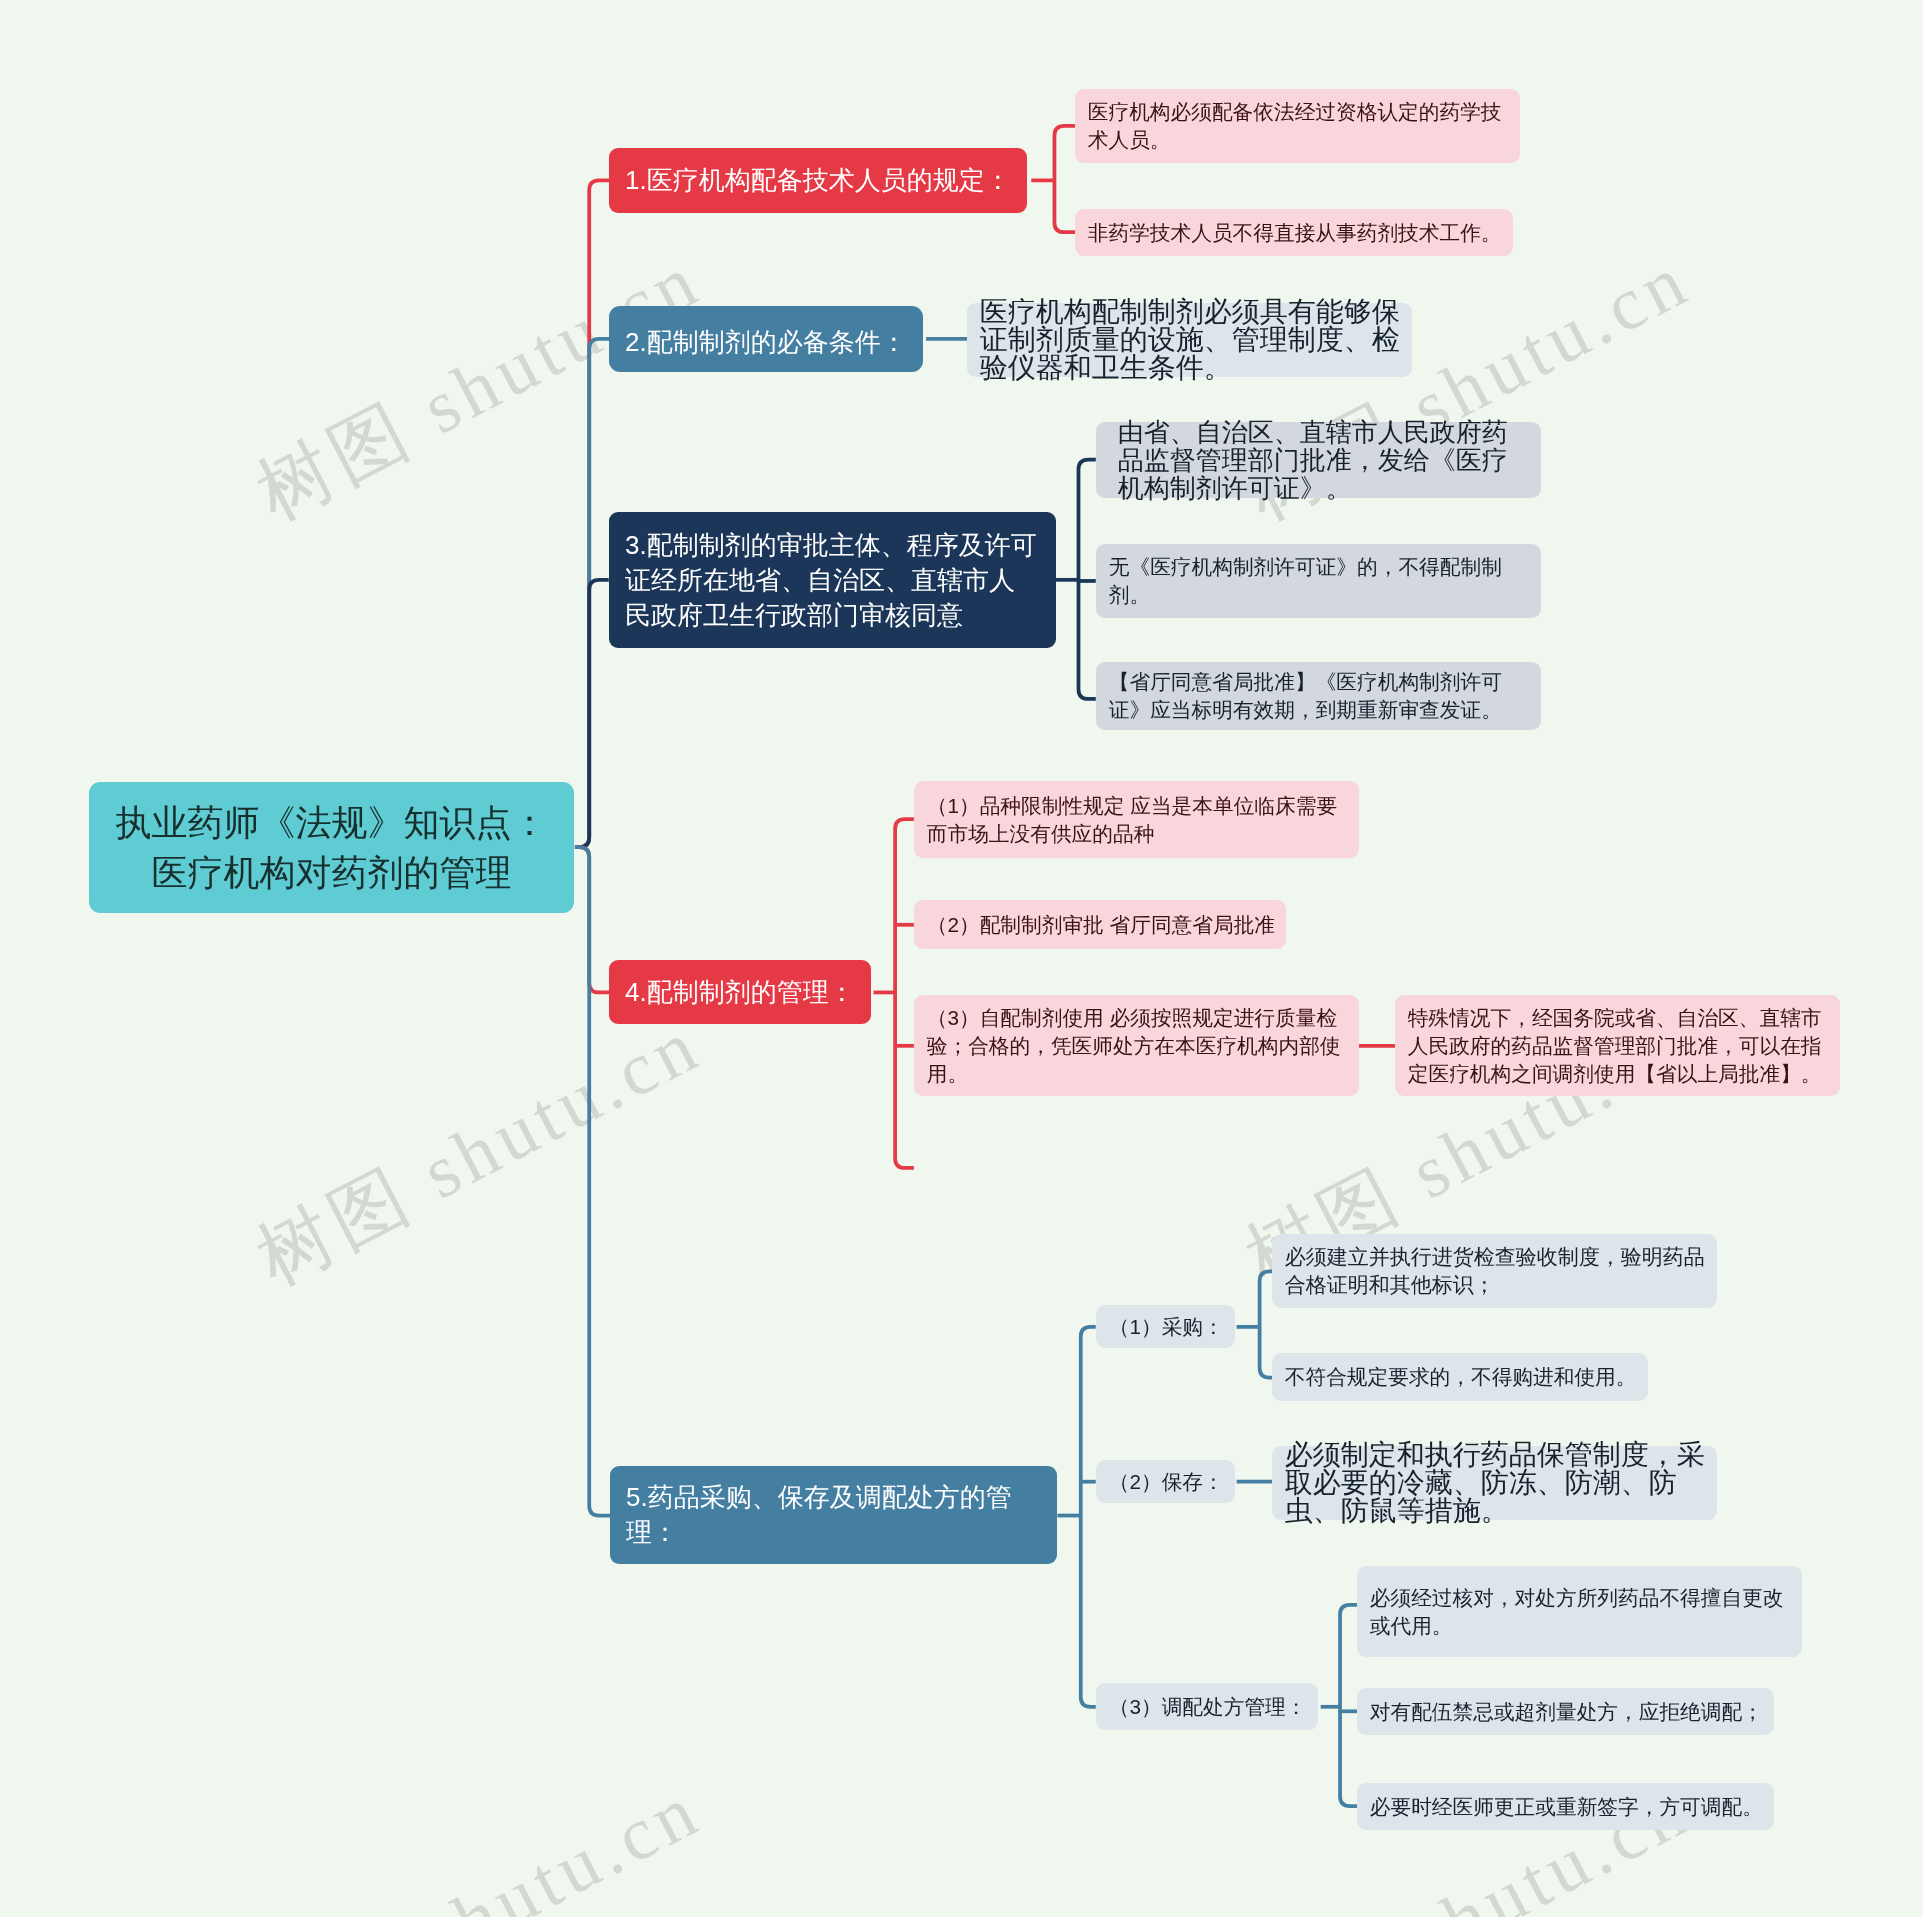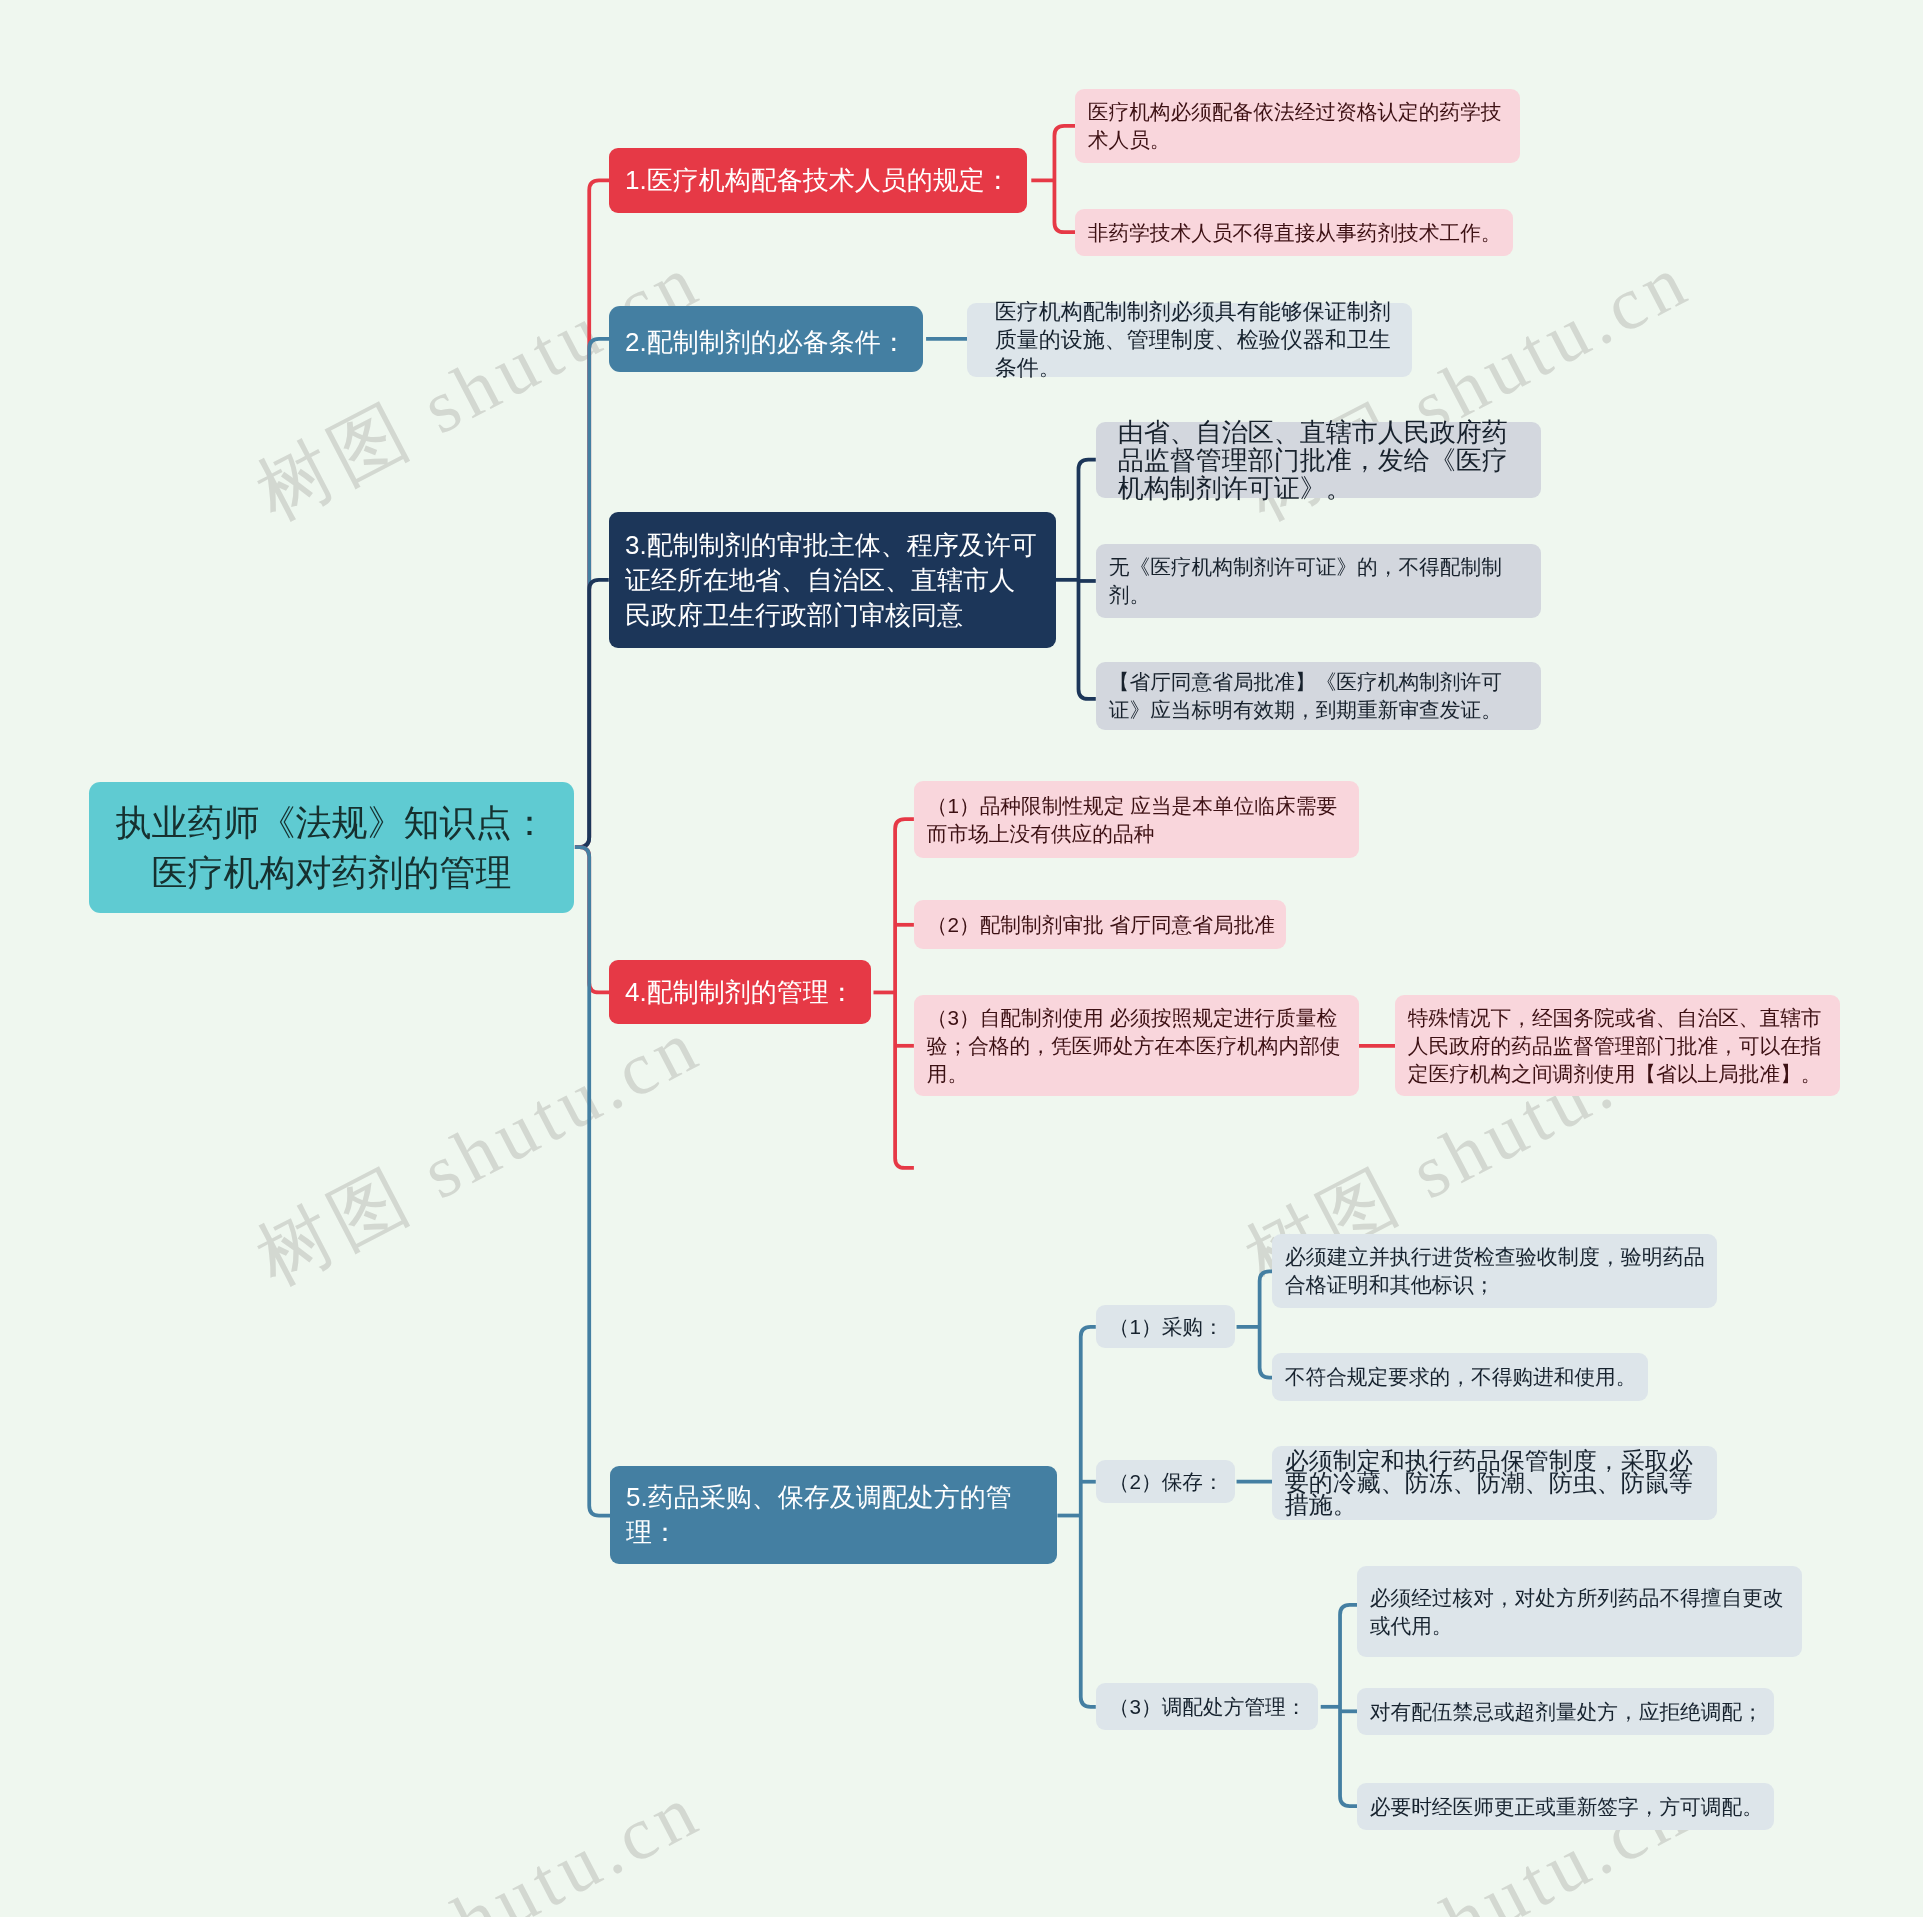--- a/index.html
+++ b/index.html
@@ -79,21 +79,21 @@
   <div class="node leaf bg-pink" id="nd-b1c1" style="left:1075px;top:89px;width:max-content;max-width:445px;height:74px;padding:0 11.3px 0 12.8px;">
       <span class="t" style="font-size:20.7px;line-height:28px;text-align:left;">医疗机构必须配备依法经过资格认定的药学技术人员。</span>
     </div>
   <div class="node leaf bg-pink" id="nd-b1c2" style="left:1075px;top:209px;width:max-content;max-width:445px;height:47px;padding:0 11.3px 0 12.8px;">
       <span class="t" style="font-size:20.7px;line-height:28px;text-align:left;">非药学技术人员不得直接从事药剂技术工作。</span>
     </div>
   <div class="node lvl1 bg-steel" id="nd-b2" style="left:609px;top:306px;width:max-content;max-width:451px;height:66px;padding:7px 16px 0 16px;border-radius:11px;">
       <span class="t" style="font-size:26px;line-height:35px;text-align:left;">2.配制制剂的必备条件：</span>
     </div>
   <div class="node leaf bg-blue" id="nd-b2c1" style="left:967px;top:303px;width:max-content;max-width:445px;height:74px;padding:0 11.3px 0 12.8px;">
-      <span class="t" style="font-size:22px;line-height:28px;text-align:left;margin-left:15px;">医疗机构配制制剂必须具有能够保证制剂质量的设施、管理制度、检验仪器和卫生条件。</span>
+      <span class="t" style="font-size:28px;line-height:28px;text-align:left;">医疗机构配制制剂必须具有能够保证制剂质量的设施、管理制度、检验仪器和卫生条件。</span>
     </div>
   <div class="node lvl1 bg-navy" id="nd-b3" style="left:609px;top:512px;width:447px;height:136px;padding:0 16px 0 16px;">
       <span class="t" style="font-size:26px;line-height:35px;text-align:left;">3.配制制剂的审批主体、程序及许可证经所在地省、自治区、直辖市人民政府卫生行政部门审核同意</span>
     </div>
   <div class="node leaf bg-grey" id="nd-b3c1" style="left:1096px;top:422px;width:max-content;max-width:445px;height:76px;padding:0 11.3px 0 12.8px;">
       <span class="t" style="font-size:26px;line-height:28px;text-align:left;margin-left:9px;">由省、自治区、直辖市人民政府药品监督管理部门批准，发给《医疗机构制剂许可证》。</span>
     </div>
   <div class="node leaf bg-grey" id="nd-b3c2" style="left:1096px;top:544px;width:max-content;max-width:445px;height:74px;padding:0 11.3px 0 12.8px;">
       <span class="t" style="font-size:20.7px;line-height:28px;text-align:left;">无《医疗机构制剂许可证》的，不得配制制剂。</span>
     </div>
@@ -124,21 +124,21 @@
   <div class="node leaf bg-blue" id="nd-b5c1a" style="left:1272px;top:1234px;width:max-content;max-width:445px;height:74px;padding:0 11.3px 0 12.8px;">
       <span class="t" style="font-size:21px;line-height:28px;text-align:left;">必须建立并执行进货检查验收制度，验明药品合格证明和其他标识；</span>
     </div>
   <div class="node leaf bg-blue" id="nd-b5c1b" style="left:1272px;top:1353px;width:max-content;max-width:445px;height:48px;padding:0 11.3px 0 12.8px;">
       <span class="t" style="font-size:20.7px;line-height:28px;text-align:left;">不符合规定要求的，不得购进和使用。</span>
     </div>
   <div class="node leaf bg-blue" id="nd-b5c2" style="left:1096px;top:1460px;width:max-content;max-width:445px;height:43px;padding:0 11.3px 0 12.8px;">
       <span class="t" style="font-size:20.7px;line-height:28px;text-align:left;">（2）保存：</span>
     </div>
   <div class="node leaf bg-blue" id="nd-b5c2a" style="left:1272px;top:1446px;width:max-content;max-width:445px;height:74px;padding:0 11.3px 0 12.8px;">
-      <span class="t" style="font-size:24px;line-height:22px;text-align:left;">必须制定和执行药品保管制度，采取必要的冷藏、防冻、防潮、防虫、防鼠等措施。</span>
+      <span class="t" style="font-size:28px;line-height:28px;text-align:left;">必须制定和执行药品保管制度，采取必要的冷藏、防冻、防潮、防虫、防鼠等措施。</span>
     </div>
   <div class="node leaf bg-blue" id="nd-b5c3" style="left:1096px;top:1683px;width:max-content;max-width:445px;height:47px;padding:0 11.3px 0 12.8px;">
       <span class="t" style="font-size:20.7px;line-height:28px;text-align:left;">（3）调配处方管理：</span>
     </div>
   <div class="node leaf bg-blue" id="nd-b5c3a" style="left:1357px;top:1566px;width:max-content;max-width:445px;height:91px;padding:0 11.3px 0 12.8px;">
       <span class="t" style="font-size:20.7px;line-height:28px;text-align:left;">必须经过核对，对处方所列药品不得擅自更改或代用。</span>
     </div>
   <div class="node leaf bg-blue" id="nd-b5c3b" style="left:1357px;top:1688px;width:max-content;max-width:445px;height:47px;padding:0 11.3px 0 12.8px;">
       <span class="t" style="font-size:20.7px;line-height:28px;text-align:left;">对有配伍禁忌或超剂量处方，应拒绝调配；</span>
     </div>

